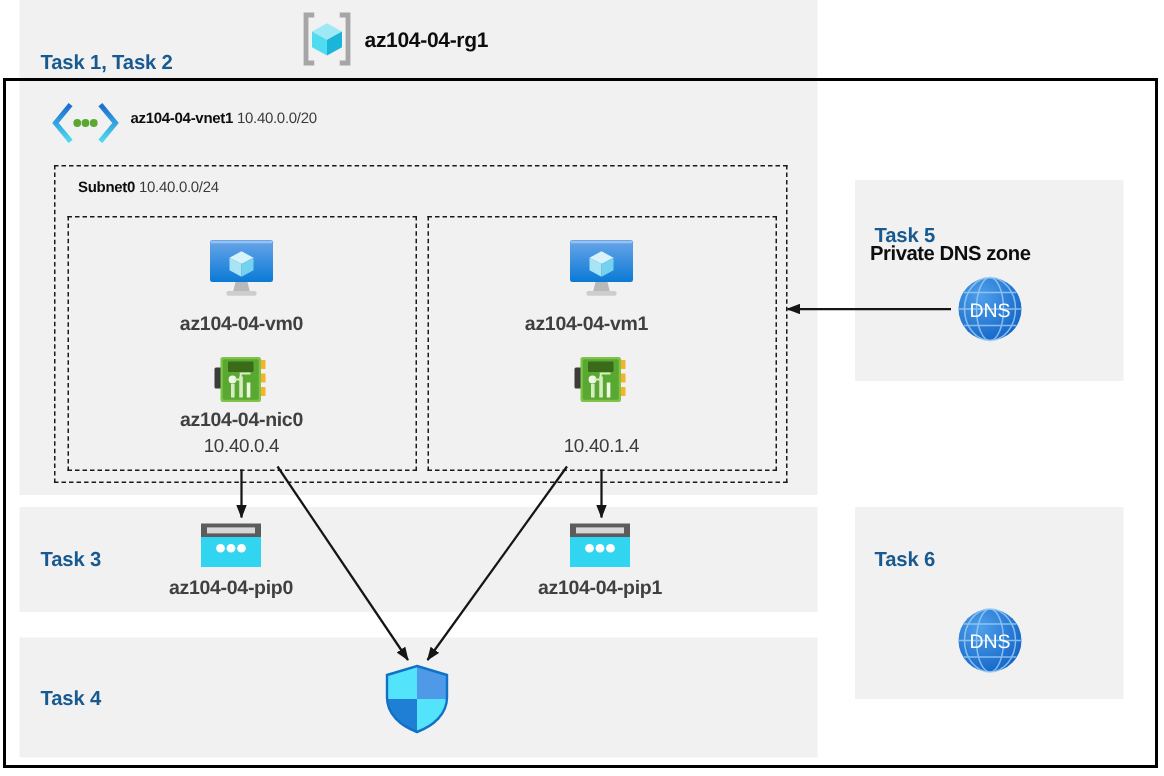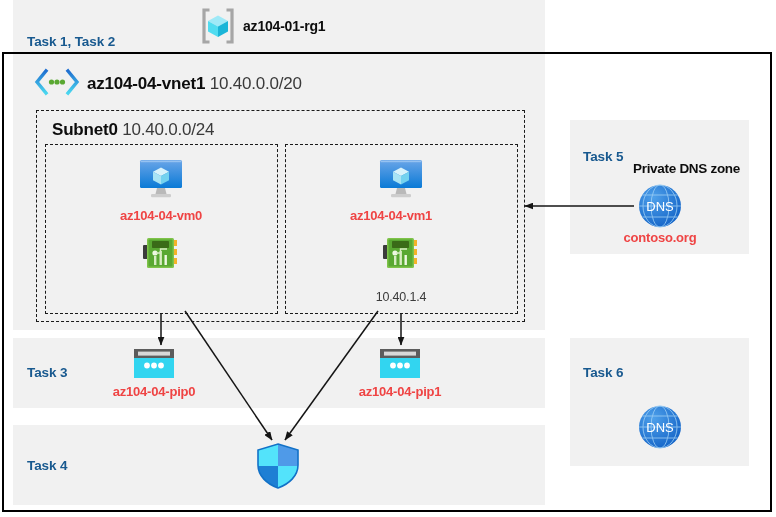--- a/index.html
+++ b/index.html
@@ -9,26 +9,26 @@
   
   .panel{position:absolute;background:#f1f1f1;}
   .outer-border{position:absolute;left:2px;top:52px;width:770px;height:460px;border:2px solid #000000;box-sizing:border-box;background:transparent;}
 
   .task-label{position:absolute;color:#18598f;font-weight:bold;font-size:13.5px;letter-spacing:-0.1px;white-space:nowrap;margin-top:16px;}
 
   
   .dashed{position:absolute;border:1.6px dashed #1a1a1a;box-sizing:border-box;background:transparent;}
 
   
-  .node-label{position:absolute;text-align:center;white-space:nowrap;font-size:13px;font-weight:bold;color:#ef4444;letter-spacing:-0.2px;}
+  .node-label{position:absolute;text-align:center;white-space:nowrap;font-size:13px;font-weight:bold;color:#404040;letter-spacing:-0.2px;}
   .node-sub{position:absolute;text-align:center;white-space:nowrap;font-size:12.5px;color:#3b3b3b;letter-spacing:-0.2px;}
-  .hdr{position:absolute;white-space:nowrap;font-size:17px;color:#111;letter-spacing:-0.2px;}
+  .hdr{position:absolute;white-space:nowrap;font-size:10px;color:#111;letter-spacing:-0.2px;}
   .hdr b{font-weight:bold;color:#0d0d0d;}
   .hdr span.cidr{font-weight:normal;color:#3a3a3a;}
-  .zone-title{position:absolute;text-align:right;white-space:nowrap;font-weight:bold;font-size:13.5px;color:#0d0d0d;letter-spacing:-0.3px;}
+  .zone-title{position:absolute;text-align:left;white-space:nowrap;font-weight:bold;font-size:13.5px;color:#0d0d0d;letter-spacing:-0.3px;}
 
   
   .icon{position:absolute;}
 
   
   .rg-ico{width:36px;height:36px;}
   
   .vnet-ico{width:44px;height:26px;}
   
   .vm-ico{width:48px;height:40px;}
@@ -55,21 +55,21 @@
 
   <div class="icon rg-ico" style="left:200px;top:8px;">
     <svg width="36" height="36" viewBox="0 0 36 36">
       <path d="M9.5 2 H4 V34 H9.5" fill="none" stroke="#a6a6a6" stroke-width="3.2"></path>
       <path d="M26.5 2 H32 V34 H26.5" fill="none" stroke="#a6a6a6" stroke-width="3.2"></path>
       <polygon points="18,7.5 28,13 18,18.5 8,13" fill="#9fe9f7"></polygon>
       <polygon points="8,13 18,18.5 18,29 8,23.5" fill="#50dcf0"></polygon>
       <polygon points="28,13 18,18.5 18,29 28,23.5" fill="#1ab5d8"></polygon>
     </svg>
   </div>
-  <div style="position:absolute;left:243px;top:18px;font-size:14px;font-weight:bold;color:#0d0d0d;letter-spacing:-0.2px;white-space:nowrap;">az104-01-rg1</div>
+  <div style="position:absolute;left:243px;top:18px;font-size:14px;font-weight:bold;color:#0d0d0d;letter-spacing:-0.2px;white-space:nowrap;">az104-04-rg1</div>
 
   <div class="outer-border"></div>
 
   <div class="panel" style="left:13px;top:54px;width:532px;height:276px;"></div>
 
   <div class="icon vnet-ico" style="left:35px;top:69px;">
     <svg width="44" height="26" viewBox="0 0 44 26">
       <defs>
         <linearGradient id="vg1" x1="0" y1="0" x2="0" y2="1">
           <stop offset="0%" stop-color="#1f6fd0"></stop>
@@ -124,20 +124,22 @@
       <rect x="5" y="2" width="27" height="30" rx="1.5" fill="#7fc34a"></rect>
       <rect x="6.5" y="3.5" width="24" height="27" rx="1" fill="#59a832"></rect>
       <rect x="10" y="5" width="17" height="7" rx="0.8" fill="#3a6b18"></rect>
       <circle cx="13" cy="17" r="2.6" fill="#eef8e2"></circle>
       <rect x="12" y="20" width="2.4" height="9" fill="#d7ecc2"></rect>
       <rect x="17.5" y="15" width="2.4" height="14" fill="#d7ecc2"></rect>
       <rect x="22.5" y="19" width="2.4" height="10" fill="#eef8e2"></rect>
       <path d="M14 17 H18.5 V13 H25" stroke="#d7ecc2" stroke-width="1.4" fill="none"></path>
     </svg>
   </div>
+  <div class="node-label" style="left:61px;top:272px;width:200px;">az104-04-nic0</div>
+  <div class="node-sub" style="left:61px;top:290px;width:200px;">10.40.0.4</div>
 
   <div class="dashed" style="left:285px;top:144px;width:233px;height:170px;"></div>
 
   <div class="icon vm-ico" style="left:377px;top:159px;">
     <svg width="48" height="40" viewBox="0 0 48 40">
       <defs>
         <linearGradient id="vmg1" x1="0" y1="0" x2="0" y2="1">
           <stop offset="0%" stop-color="#6aa5e8"></stop>
             <stop offset="100%" stop-color="#0a7ad6"></stop>
         </linearGradient>
@@ -234,21 +236,20 @@
       <g fill="none" stroke="#9fd0f5" stroke-width="1" opacity="0.8">
         <ellipse cx="22" cy="22" rx="9" ry="21"></ellipse>
         <ellipse cx="22" cy="22" rx="17" ry="21"></ellipse>
         <line x1="1" y1="22" x2="43" y2="22"></line>
         <path d="M4.5 11 H39.5"></path>
         <path d="M4.5 33 H39.5"></path>
       </g>
       <text x="22" y="27" text-anchor="middle" fill="#ffffff" font-family="Liberation Sans, sans-serif" font-size="13">DNS</text>
     </svg>
   </div>
-  <div class="node-label" style="left:580px;top:230px;width:160px;">contoso.org</div>
 
   <div class="panel" style="left:570px;top:338px;width:179px;height:128px;"></div>
   <div class="task-label" style="left:583px;top:349px;">Task 6</div>
 
   <div class="icon dns-ico" style="left:638px;top:405px;">
     <svg width="44" height="44" viewBox="0 0 44 44">
       <defs>
         <radialGradient id="dnsg1" cx="35%" cy="30%" r="75%">
           <stop offset="0%" stop-color="#4ea0ea"></stop>
             <stop offset="100%" stop-color="#1565c8"></stop>

